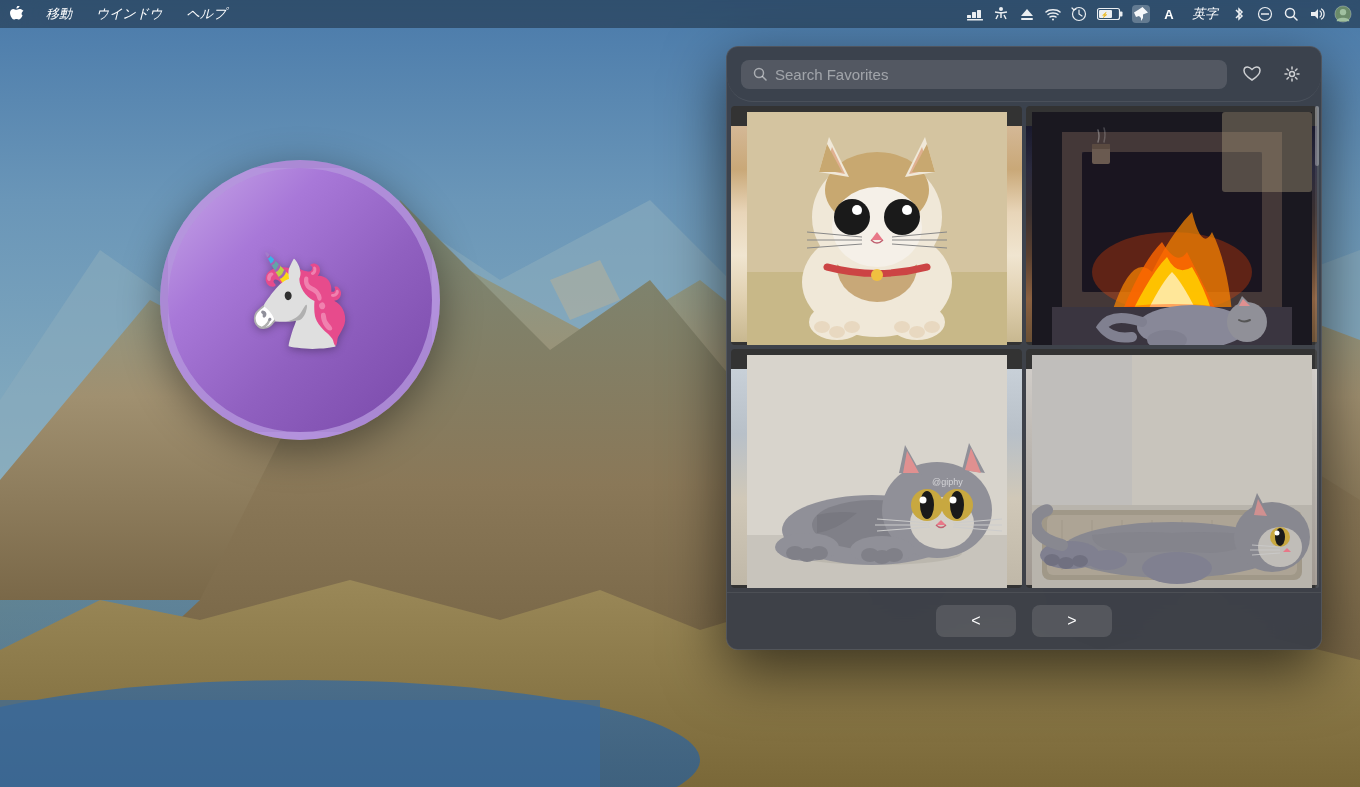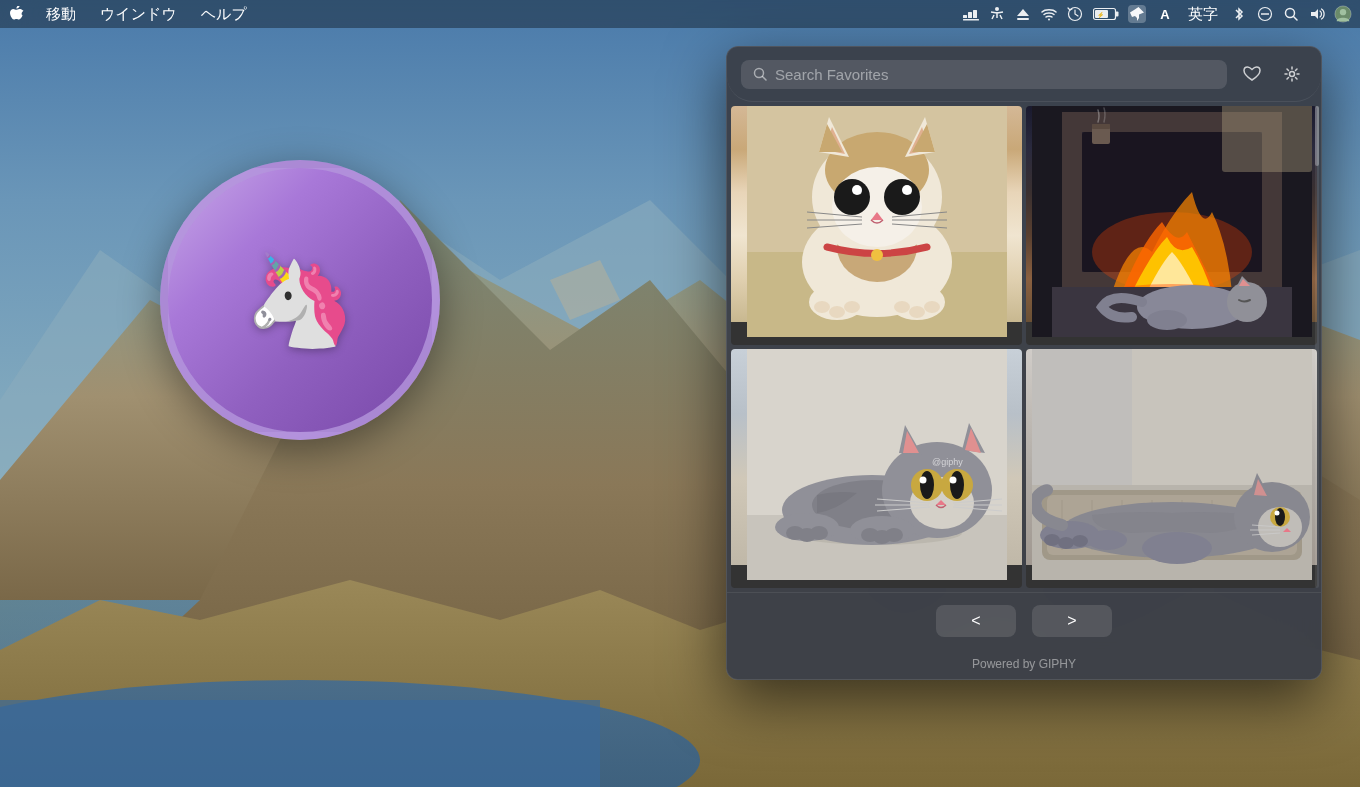--- a/index.html
+++ b/index.html
@@ -75,22 +75,23 @@
       display: flex;
       align-items: center;
       gap: 8px;
     }
 
     .menu-item {
       cursor: pointer;
       padding: 2px 4px;
       border-radius: 4px;
       white-space: nowrap;
-      font-size: 15px;
+      font-size: 13px;
       color: white;
+      font-style: italic;
     }
 
     .menubar-icon {
       width: 18px;
       height: 18px;
       display: flex;
       align-items: center;
       justify-content: center;
       color: white;
       font-size: 14px;
@@ -337,20 +338,21 @@
       line-height: 1;
       filter: drop-shadow(0 2px 4px rgba(0,0,0,0.3));
     }
 
     .gif-cell-inner {
       width: 100%;
       height: 216px;
       display: flex;
       align-items: center;
       justify-content: center;
+      margin-top: 20px;
     }
   </style>
 </head>
 <body>
 
 <div class="desktop-bg"></div>
 <div class="desktop-bg-canvas"></div>
 
 <svg style="position:absolute;inset:0;width:100%;height:100%;" viewBox="0 0 1360 787" xmlns="http://www.w3.org/2000/svg">
 
@@ -787,17 +789,14 @@
 
   <div class="nav-bar">
     <button class="nav-btn">
       <span>&lt;</span>
     </button>
     <button class="nav-btn">
       <span>&gt;</span>
     </button>
   </div>
 
-  <div class="powered-by">
-    <span>Powered by GIPHY</span>
-  </div>
 
 </div>
 
 </body></html>

